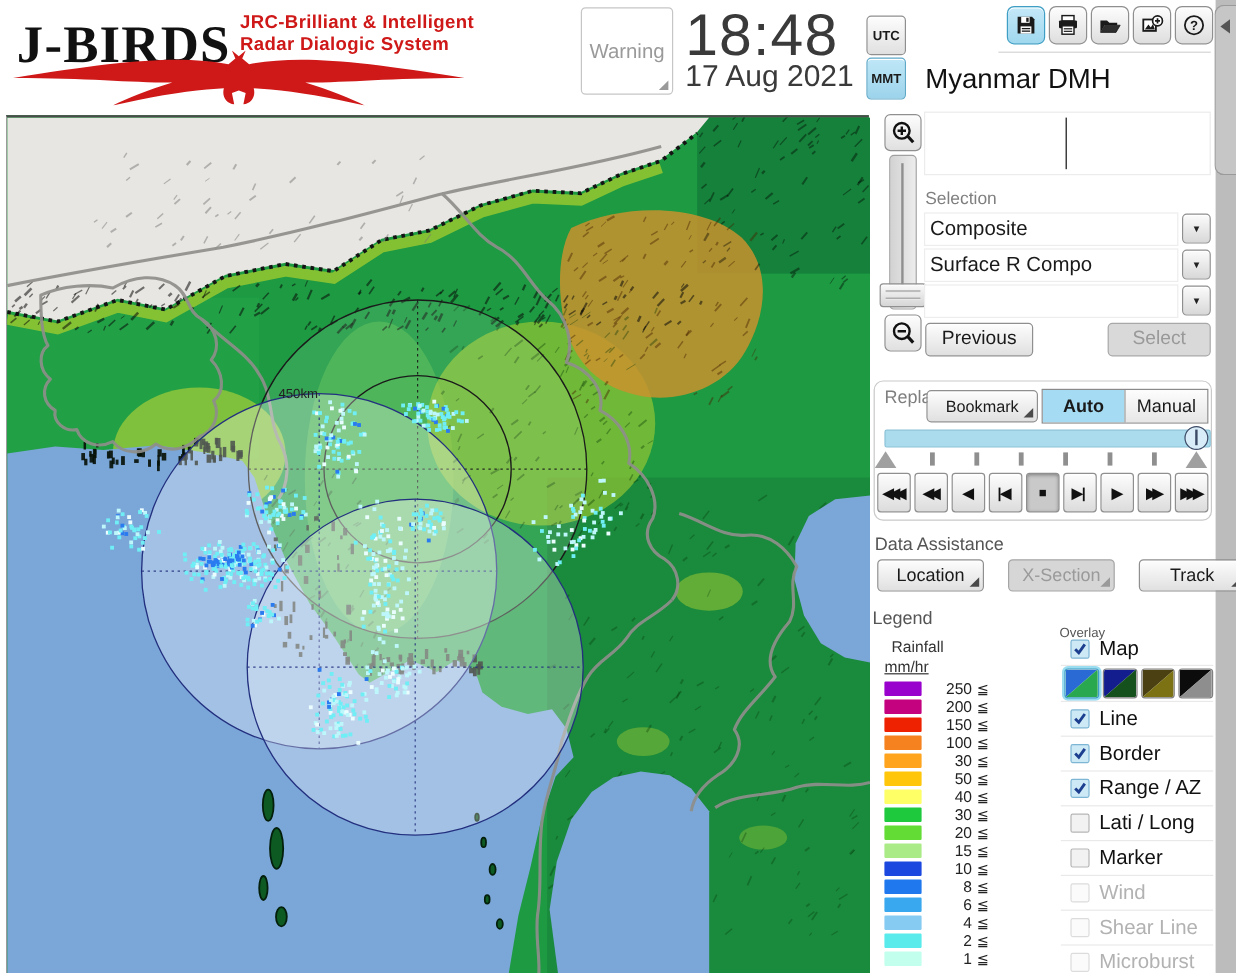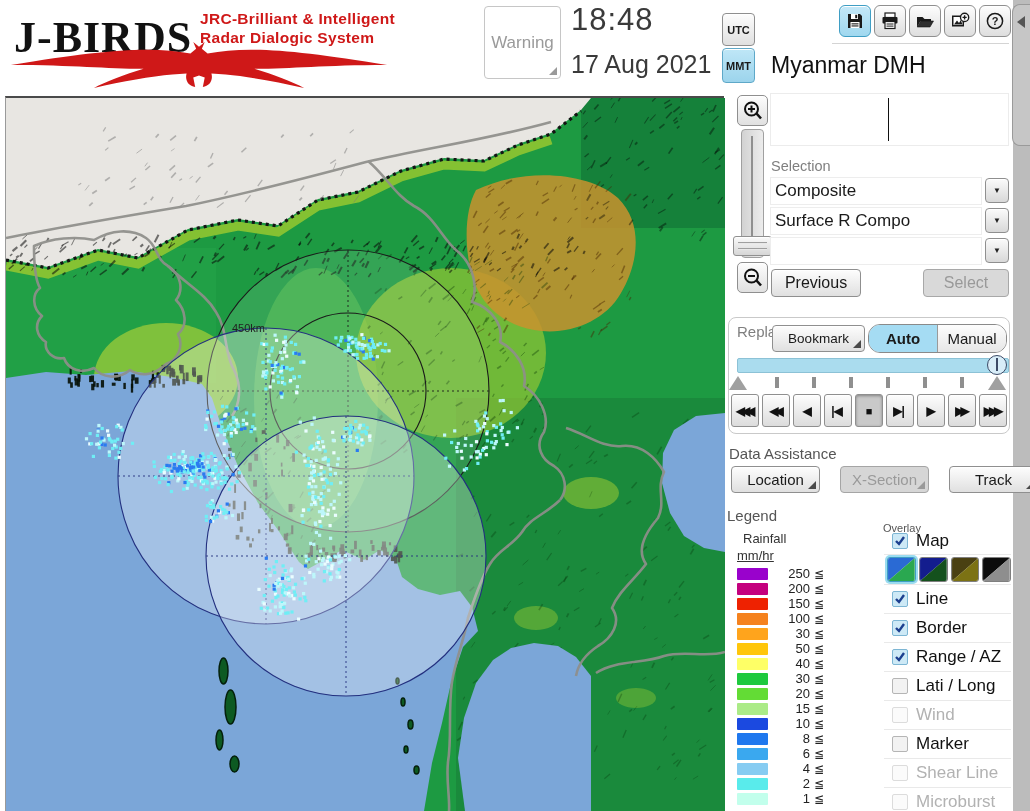--- a/index.html
+++ b/index.html
@@ -17,21 +17,21 @@
   .crn::after { content:""; position:absolute; right:3px; bottom:3px; width:0; height:0;
     border-left:8px solid transparent; border-bottom:8px solid #4a4a4a; }
   .crn-lt::after { border-bottom-color:#9a9a9a; }
 
   
   .logo-title { position:absolute; left:14px; top:12px; font-family:"Liberation Serif","DejaVu Serif",serif;
     font-weight:bold; font-size:44px; letter-spacing:1px; color:#111; }
   .tagline { position:absolute; left:200px; font-weight:bold; font-size:15.5px; color:#cf1818; letter-spacing:.3px; }
   .warning-btn { left:484px; top:6px; width:77px; height:73px; background:#fff; border:1px solid #c6c6c6;
     border-radius:4px; color:#9a9a9a; font-size:17px; }
-  .clock-time { position:absolute; left:571px; top:2px; font-size:31px; color:#3a3a3a; letter-spacing:1px; }
+  .clock-time { position:absolute; left:571px; top:2px; font-size:49px; color:#3a3a3a; letter-spacing:1px; }
   .clock-date { position:absolute; left:571px; top:50px; font-size:25px; color:#3a3a3a; }
   .tzbtn { width:33px; font-size:11px; font-weight:bold; }
   .toolbar { position:absolute; left:839px; top:5px; display:flex; gap:3px; }
   .toolbtn { position:relative; width:32px; height:32px; display:flex; align-items:center; justify-content:center;
     background:linear-gradient(#fdfdfd,#dedede); border:1px solid #8f8f8f; border-radius:6px; box-shadow:inset 0 1px 0 #fff; }
   .toolbtn.active { background:linear-gradient(#c4e8f8,#a0d8ef); border-color:#3f9ec4; }
   .toolbtn svg { width:20px; height:20px; }
   .station { position:absolute; left:771px; top:52px; font-size:23px; color:#111; }
   .topdiv { position:absolute; left:832px; top:43px; width:177px; height:1px; background:#d4d4d4; }
 
@@ -64,21 +64,21 @@
   .ddrow { position:absolute; left:770px; width:239px; height:28px; }
   .ddtext { position:absolute; left:0; top:0; width:212px; height:28px; background:#fff; border:1px solid #ededed;
     font-size:17px; color:#1a1a1a; line-height:26px; padding-left:4px; white-space:nowrap; overflow:hidden; }
   .ddbtn { position:absolute; right:0; top:1px; width:24px; height:25px; display:flex; align-items:center;
     justify-content:center; background:linear-gradient(#fbfbfb,#d8d8d8); border:1px solid #8f8f8f; border-radius:4px;
     font-size:8px; color:#222; box-shadow:inset 0 1px 0 #fff; }
 
   
   .replay-box { left:728px; top:317px; width:282px; height:117px; border:1px solid #c9c9c9; border-radius:8px; }
   .seg { left:868px; top:324px; width:139px; height:29px; display:flex; border:1px solid #8a8a8a;
-    border-radius:12px; overflow:hidden; background:#fff; }
+    border-radius:0; overflow:hidden; background:#fff; }
   .seg div { flex:1; display:flex; align-items:center; justify-content:center; font-size:15px; color:#1a1a1a; }
   .seg .on { background:#a5dcf3; font-weight:bold; }
   .seg .off { background:linear-gradient(#fdfdfd,#e6e6e6); border-left:1px solid #9a9a9a; }
   .slider-track { left:737px; top:358px; width:272px; height:15px; background:#aadcee;
     border:1px solid #8cc2d6; border-radius:2px; }
   .slider-handle { left:987px; top:355px; width:20px; height:20px; border-radius:50%;
     background:#d8edf8; border:1.5px solid #3c4a66; }
   .slider-handle i { position:absolute; left:8px; top:2px; width:1.5px; height:13px; background:#3c4a66; }
   .tri { position:absolute; width:0; height:0; border-left:9px solid transparent; border-right:9px solid transparent;
     border-bottom:14px solid #a0a0a0; }
@@ -2185,26 +2185,26 @@
             <path d="M2 6 L5 9 L10 2" fill="none" stroke="#1c3f8f" stroke-width="2.4"></path>
           </svg>
         </span>
         <span class="ovlab">Range / AZ</span>
       </div>
       <div class="ovrow">
         <span class="cb"></span>
         <span class="ovlab">Lati / Long</span>
       </div>
       <div class="ovrow">
+        <span class="cb"></span>
+        <span class="ovlab">Marker</span>
+      </div>
+      <div class="ovrow">
         <span class="cb disabled"></span>
         <span class="ovlab dis">Wind</span>
-      </div>
-      <div class="ovrow">
-        <span class="cb"></span>
-        <span class="ovlab">Marker</span>
       </div>
       <div class="ovrow">
         <span class="cb disabled"></span>
         <span class="ovlab dis">Shear Line</span>
       </div>
       <div class="ovrow">
         <span class="cb disabled"></span>
         <span class="ovlab dis">Microburst</span>
       </div>
     </div>

